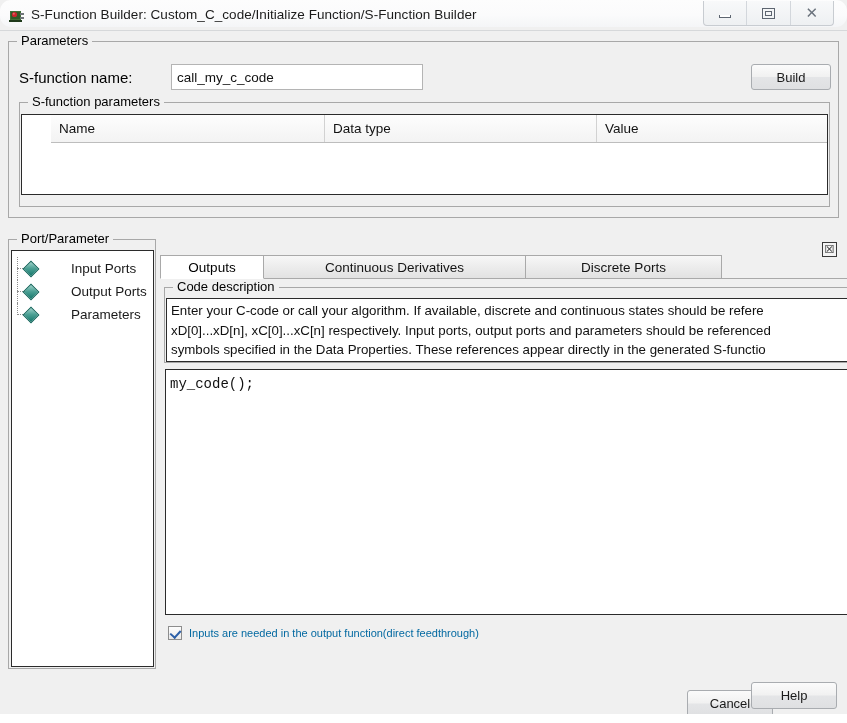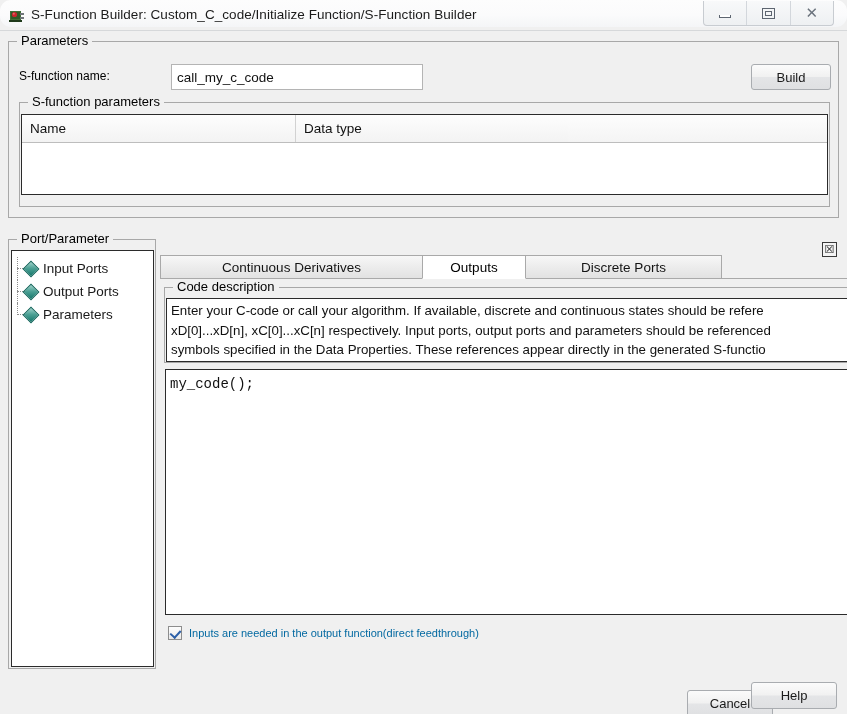--- a/index.html
+++ b/index.html
@@ -126,21 +126,21 @@
   }
 
   
   #grp-parameters {
     left: 8px; top: 41px;
     width: 831px; height: 177px;
   }
   #lbl-sfname {
     position: absolute;
     left: 10px; top: 27px;
-    font-size: 12px;
+    font-size: 15px;
   }
   #input-sfname {
     position: absolute;
     left: 162px; top: 22px;
     width: 252px; height: 26px;
     border: 1px solid #b4b4b4;
     background: #ffffff;
     box-sizing: border-box;
     font-family: "Liberation Sans", sans-serif;
     font-size: 13.5px;
@@ -168,20 +168,21 @@
     width: 811px; height: 105px;
   }
   #param-table {
     position: absolute;
     left: 1px; top: 11px;
     width: 807px; height: 81px;
     border: 1px solid #2b2b2b;
     background: #ffffff;
     box-sizing: border-box;
     overflow: hidden;
+    padding-left: 29px;
   }
   #param-table-head {
     display: flex;
     height: 27px;
     background: linear-gradient(to bottom, #fdfdfd 0%, #f4f4f4 100%);
     border-bottom: 1px solid #bdbdbd;
   }
   .th {
     box-sizing: border-box;
     display: flex;
@@ -233,20 +234,21 @@
   }
   .tree-item {
     position: relative;
     height: 23px;
     display: flex;
     align-items: center;
     padding-left: 13px;
     cursor: pointer;
     font-size: 13.5px;
     color: #1a1a1a;
+    gap: 28px;
   }
   .tree-stub {
     position: absolute;
     left: 5px; top: 11px;
     width: 8px; height: 1px;
     border-top: 1px dotted #8d8d8d;
   }
   .tree-spine {
     position: absolute;
     left: 5px; top: 0; bottom: 0;
@@ -454,20 +456,21 @@
     <input id="input-sfname" type="text" value="call_my_c_code" style="">
     <button id="btn-build">Build</button>
 
     <div class="group" id="grp-sfparams">
       <span class="group-title">S-function parameters</span>
 
       <div id="param-table">
         <div id="param-table-head">
           <div class="th c0">Name</div>
           <div class="th c1">Data type</div>
+          <div class="th c2">Value</div>
         </div>
         <div id="param-table-body"></div>
       </div>
     </div>
 
     <div id="btn-param-delete">
       <span>☒</span>
     </div>
   </div>
 
@@ -493,22 +496,22 @@
         <span class="diamond"></span>
         <span>Parameters</span>
       </div>
     </div>
   </div>
 
   <div id="tabpanel">
 
 
     <div class="tabrow" id="tabrow-bottom">
+      <div class="tab active" id="tab-outputs">Outputs</div>
       <div class="tab" id="tab-contderiv">Continuous Derivatives</div>
-      <div class="tab active" id="tab-outputs">Outputs</div>
       <div class="tab" id="tab-discupdate">Discrete Ports</div>
     </div>
 
     <div id="tab-content">
 
       <div class="group" id="grp-codedesc">
         <span class="group-title">Code description</span>
         <div id="codedesc-text">Enter your C-code or call your algorithm. If available, discrete and continuous states should be refere
 xD[0]...xD[n], xC[0]...xC[n] respectively. Input ports, output ports and parameters should be referenced
 symbols specified in the Data Properties. These references appear directly in the generated S-functio</div>

